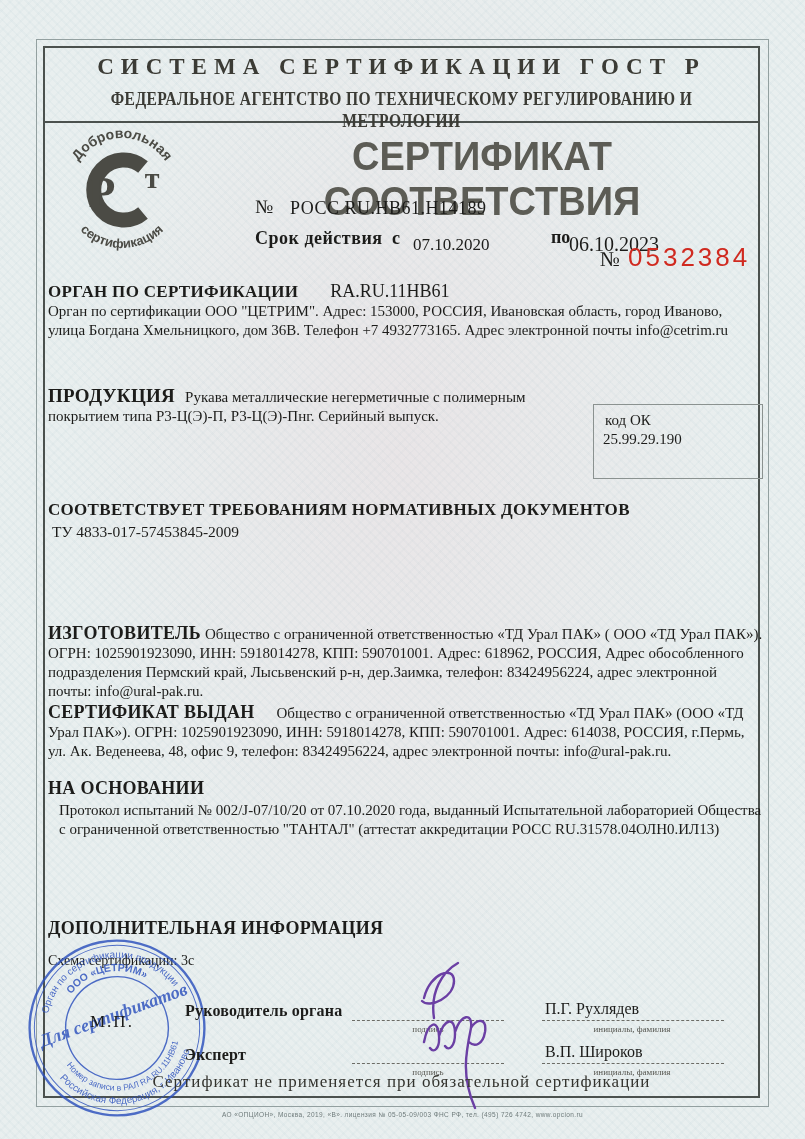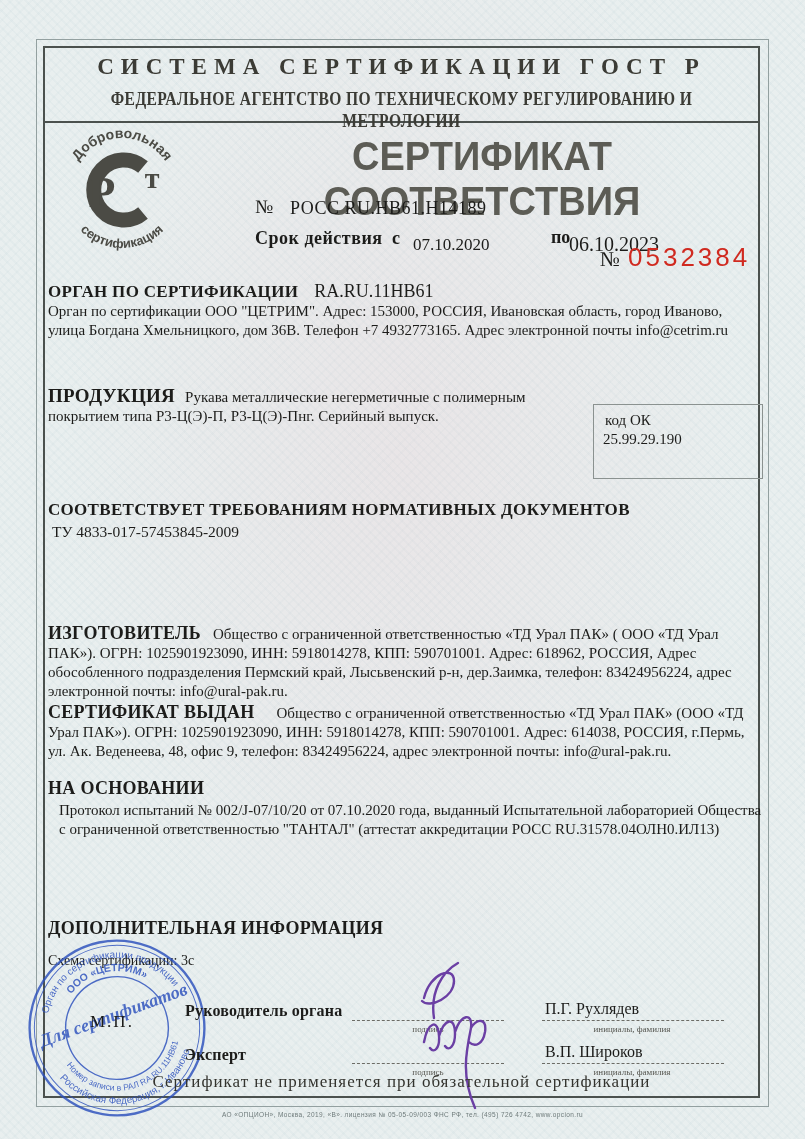--- a/index.html
+++ b/index.html
@@ -86,37 +86,37 @@
   <span class="abs validity">Срок действия</span>
   <span class="abs c-label">с</span>
   <span class="abs date-from">07.10.2020</span>
   <span class="abs po-label">по</span>
   <span class="abs date-to">06.10.2023</span>
   <span class="abs form-no-sign">№</span>
   <span class="abs form-number">0532384</span>
 
   <div class="abs" style="left:48px;top:281px">
     <span class="slabel">ОРГАН ПО СЕРТИФИКАЦИИ</span>
-    <span style="font-size:18px;margin-left:12px">RA.RU.11НВ61</span>
+    <span style="font-size:18px;margin-left:28px">RA.RU.11НВ61</span>
   </div>
   <p class="abs para" style="left:48px;top:302px;width:714px">Орган по сертификации ООО "ЦЕТРИМ". Адрес: 153000, РОССИЯ, Ивановская область, город Иваново, улица Богдана Хмельницкого, дом 36В. Телефон +7 4932773165. Адрес электронной почты info@cetrim.ru</p>
 
   <p class="abs para" style="left:48px;top:386px;width:537px">
     <span class="slabel" style="font-size:19px;margin-right:10px">ПРОДУКЦИЯ</span><span>Рукава металлические  негерметичные с полимерным покрытием типа Р3-Ц(Э)-П, Р3-Ц(Э)-Пнг. Серийный выпуск.</span>
   </p>
   <div class="abs code-box" style="left:593px;top:404px;width:168px;height:73px">
     <p class="cap">код ОК</p>
     <p class="val">25.99.29.190</p>
   </div>
 
   <div class="abs slabel" style="left:48px;top:500px">СООТВЕТСТВУЕТ ТРЕБОВАНИЯМ НОРМАТИВНЫХ ДОКУМЕНТОВ</div>
   <div class="abs" style="left:52px;top:523px;font-size:15.5px">ТУ 4833-017-57453845-2009</div>
 
   <p class="abs para" style="left:48px;top:624px;width:716px">
-    <span class="slabel" style="font-size:18px;margin-right:12px">ИЗГОТОВИТЕЛЬ</span><span>Общество с ограниченной ответственностью «ТД Урал ПАК» ( ООО «ТД Урал ПАК»). ОГРН: 1025901923090, ИНН: 5918014278, КПП: 590701001. Адрес: 618962, РОССИЯ, Адрес обособленного подразделения Пермский край, Лысьвенский р-н, дер.Заимка, телефон: 83424956224, адрес электронной почты: info@ural-pak.ru.</span>
+    <span class="slabel" style="font-size:18px;margin-right:4px">ИЗГОТОВИТЕЛЬ</span><span>Общество с ограниченной ответственностью «ТД Урал ПАК» ( ООО «ТД Урал ПАК»). ОГРН: 1025901923090, ИНН: 5918014278, КПП: 590701001. Адрес: 618962, РОССИЯ, Адрес обособленного подразделения Пермский край, Лысьвенский р-н, дер.Заимка, телефон: 83424956224, адрес электронной почты: info@ural-pak.ru.</span>
   </p>
 
   <p class="abs para" style="left:48px;top:703px;width:716px">
     <span class="slabel" style="font-size:18px;margin-right:22px">СЕРТИФИКАТ ВЫДАН</span><span>Общество с ограниченной ответственностью «ТД Урал ПАК» (ООО «ТД Урал ПАК»). ОГРН: 1025901923090, ИНН: 5918014278, КПП: 590701001. Адрес: 614038, РОССИЯ, г.Пермь, ул. Ак. Веденеева, 48, офис 9, телефон: 83424956224, адрес электронной почты: info@ural-pak.ru.</span>
   </p>
 
   <div class="abs slabel" style="left:48px;top:778px;font-size:18px">НА ОСНОВАНИИ</div>
   <p class="abs para" style="left:59px;top:801px;width:706px">Протокол испытаний № 002/J-07/10/20 от 07.10.2020 года, выданный Испытательной лабораторией Общества с ограниченной ответственностью "ТАНТАЛ" (аттестат аккредитации РОСС RU.31578.04ОЛН0.ИЛ13)</p>
 
   <div class="abs slabel" style="left:48px;top:918px;font-size:18px">ДОПОЛНИТЕЛЬНАЯ ИНФОРМАЦИЯ</div>

